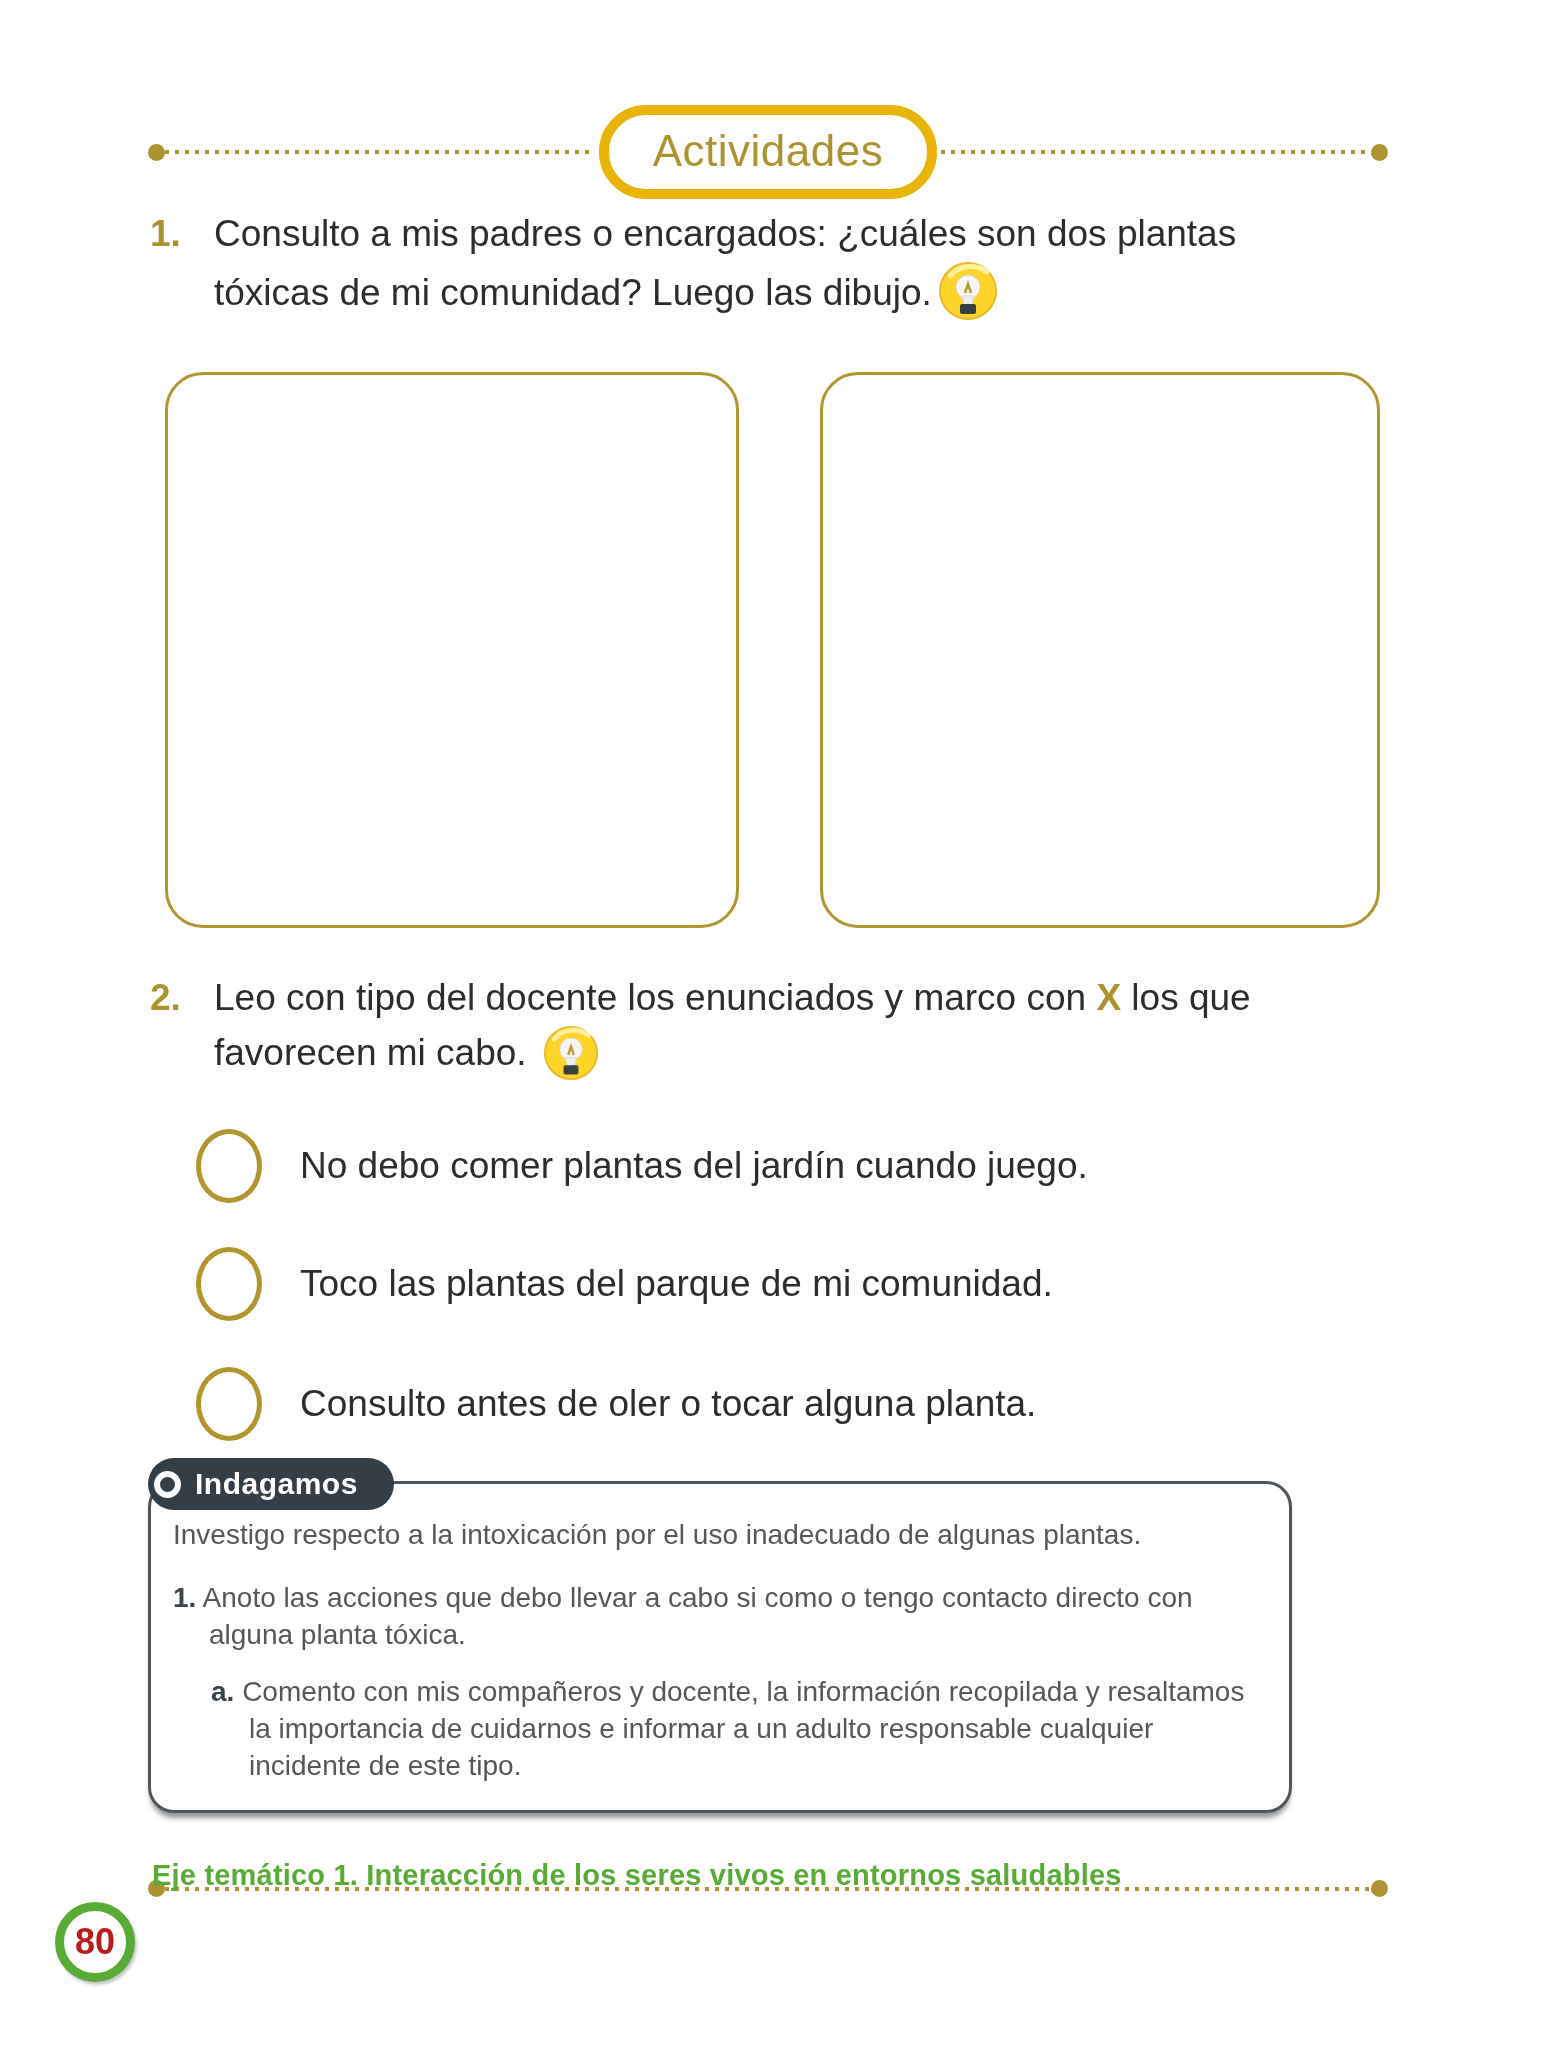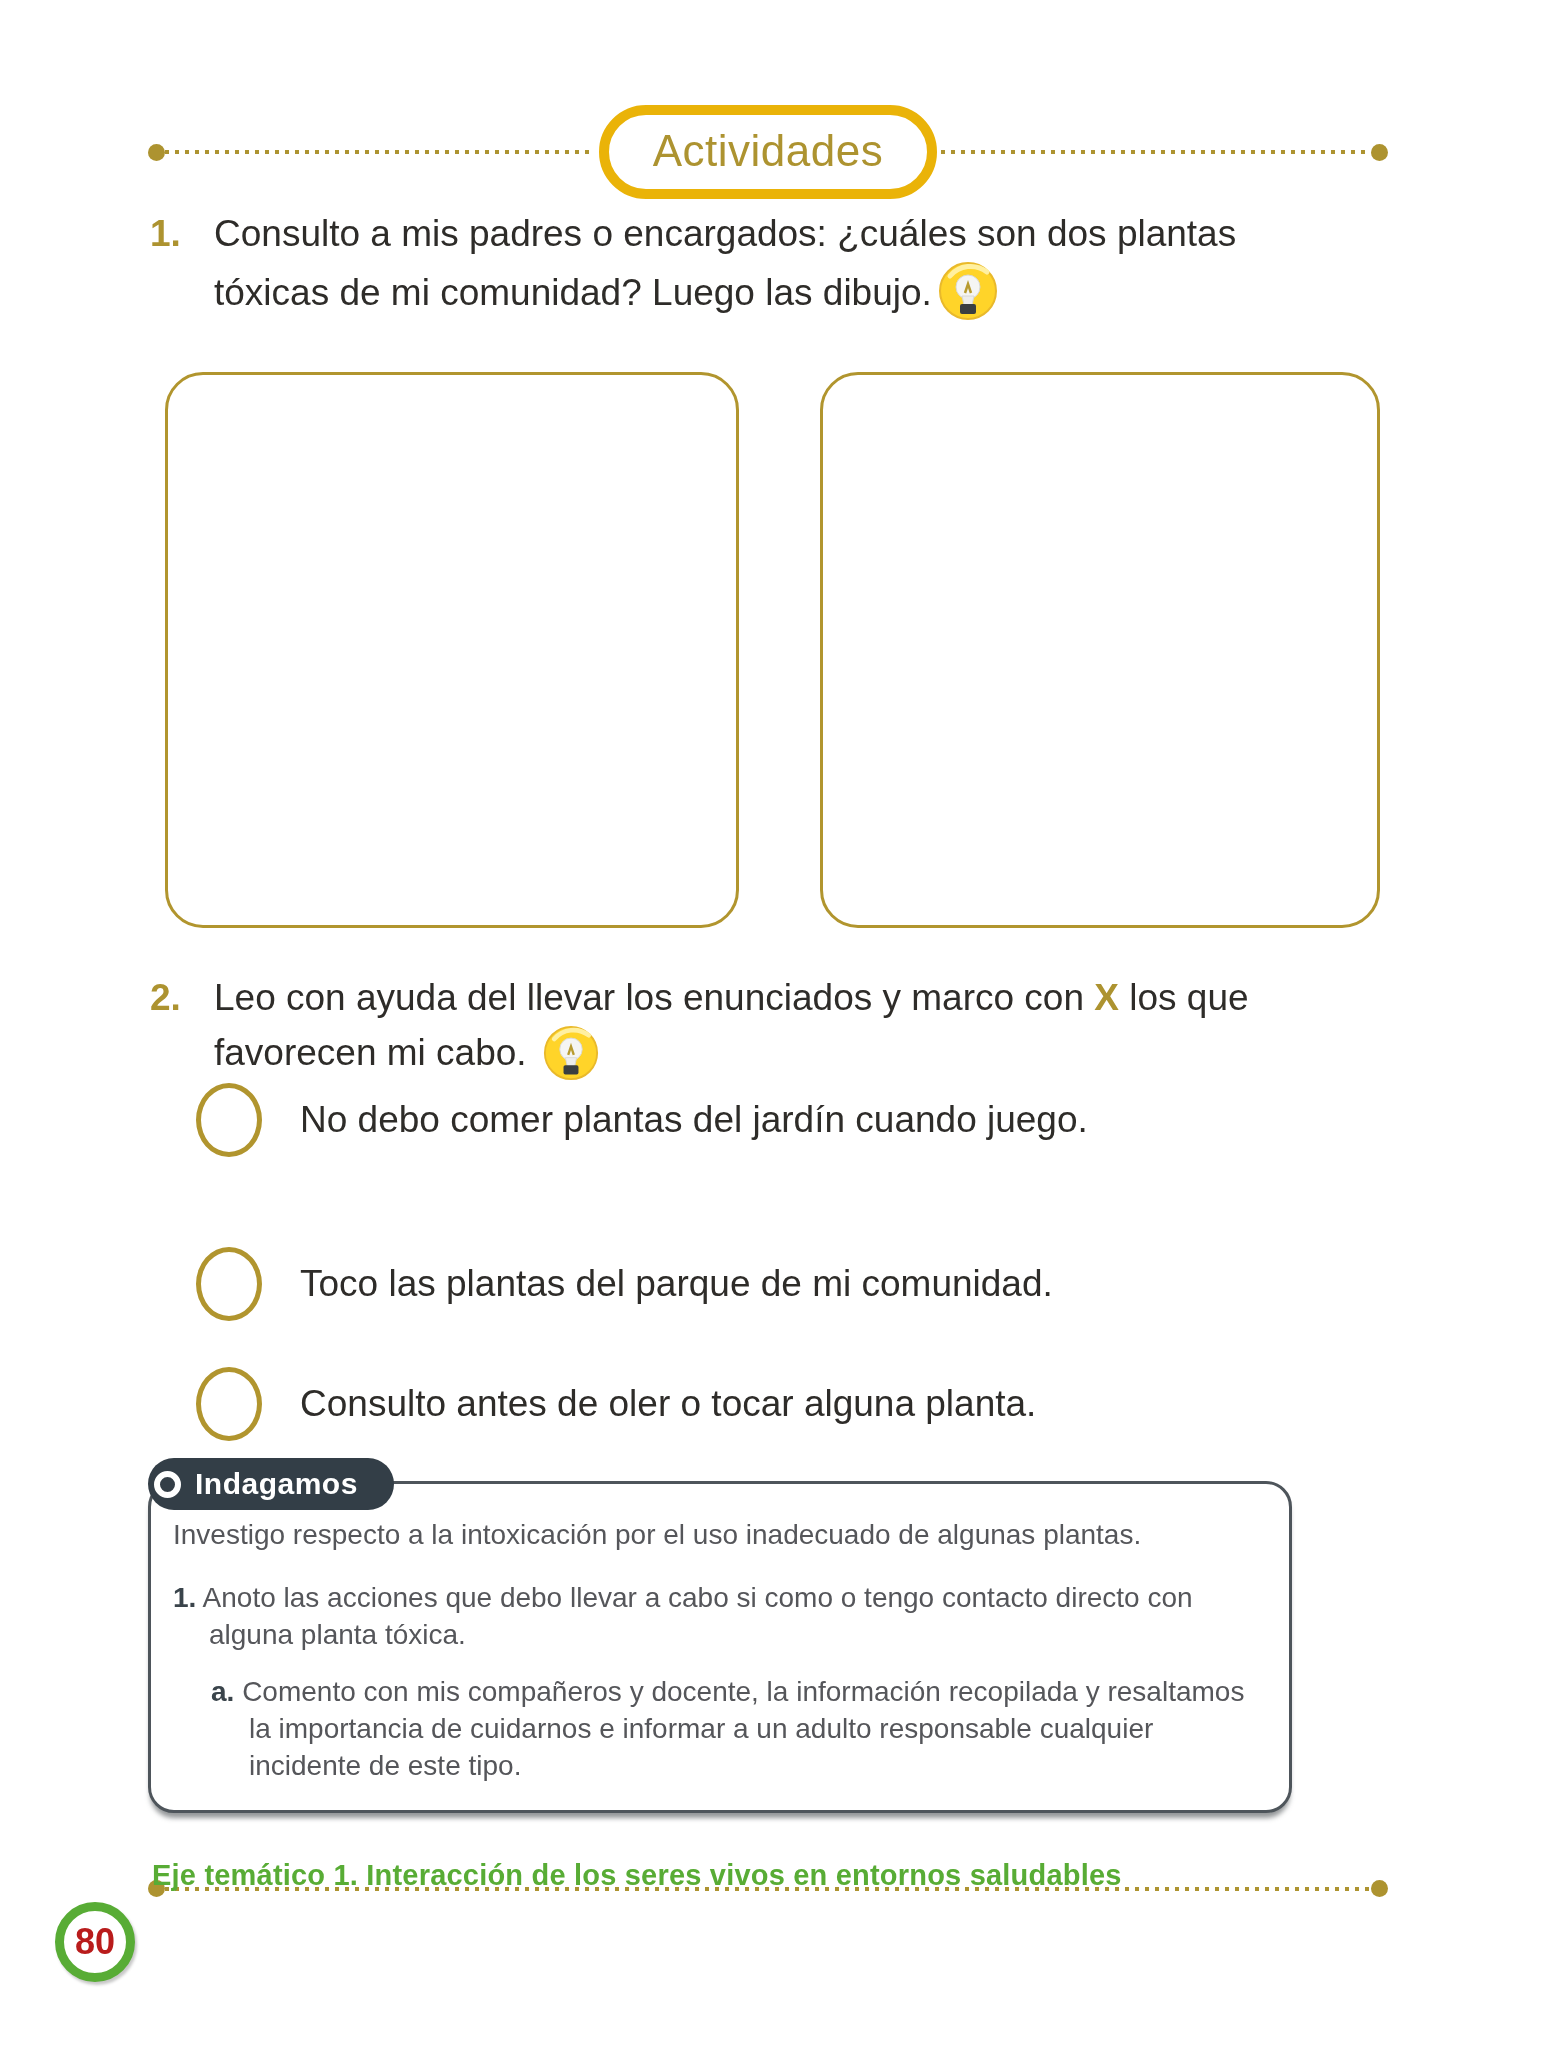--- a/index.html
+++ b/index.html
@@ -72,21 +72,21 @@
   .check-row {
     position: absolute; left: 196px;
     display: flex; align-items: center; height: 84px;
   }
   .check-circle {
     width: 66px; height: 74px;
     border: 5px solid #b1952e; border-radius: 50%;
     background: #fff; flex: 0 0 auto;
   }
   .check-label { font-size: 37px; margin-left: 38px; white-space: nowrap; }
-  #check-row-1 { top: 1078px; justify-content: flex-end; }
+  #check-row-1 { top: 1124px; justify-content: flex-end; }
   #check-row-2 { top: 1242px; }
   #check-row-3 { top: 1362px; }
 
   
   .indagamos {
     position: absolute;
     left: 135px; top: 1481px; width: 1144px; min-height: 252px;
     border: 3px solid #4e555b;
     border-radius: 26px;
     background: #fff;
@@ -170,21 +170,21 @@
       </svg>
     </div>
   </div>
 
   <div class="draw-box" id="draw-box-1"></div>
   <div class="draw-box" id="draw-box-2"></div>
 
   <div class="item" id="item2">
     <span class="item-num">2.</span>
     <div class="item-text">
-      <span>Leo con ayuda del llevar los enunciados y marco con </span><span class="x-mark">X</span><span> los que</span><br>
+      <span>Leo con tipo del docente los enunciados y marco con </span><span class="x-mark">X</span><span> los que</span><br>
       <span>favorecen mi cabo.</span>
       <svg class="bulb" viewBox="0 0 60 60" width="56" height="56">
         <circle cx="30" cy="30" r="28" fill="#ffd429" stroke="#e9b92b" stroke-width="2"></circle>
         <path d="M 12 15 A 27 27 0 0 1 49 11" stroke="#fff0a0" stroke-width="5" fill="none" stroke-linecap="round"></path>
         <circle cx="30" cy="26" r="12" fill="#f5f5f3" stroke="#d8d8d4" stroke-width="1"></circle>
         <path d="M24 35 L36 35 L34 44 L26 44 Z" fill="#ededeb" stroke="#d8d8d4" stroke-width="1"></path>
         <path d="M27 32 l3 -9 l3 9" stroke="#b89b2f" stroke-width="2.5" fill="none"></path>
         <rect x="22" y="43" width="16" height="10" rx="2" fill="#3a3e41"></rect>
       </svg>
     </div>

